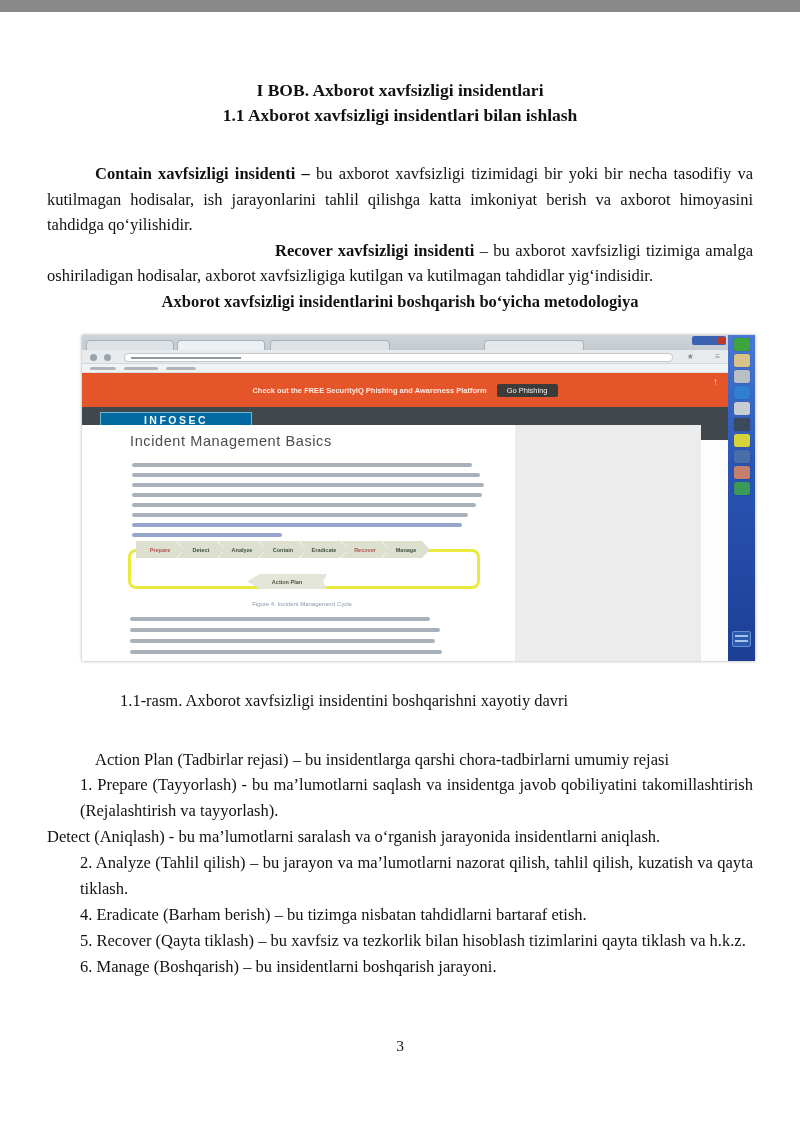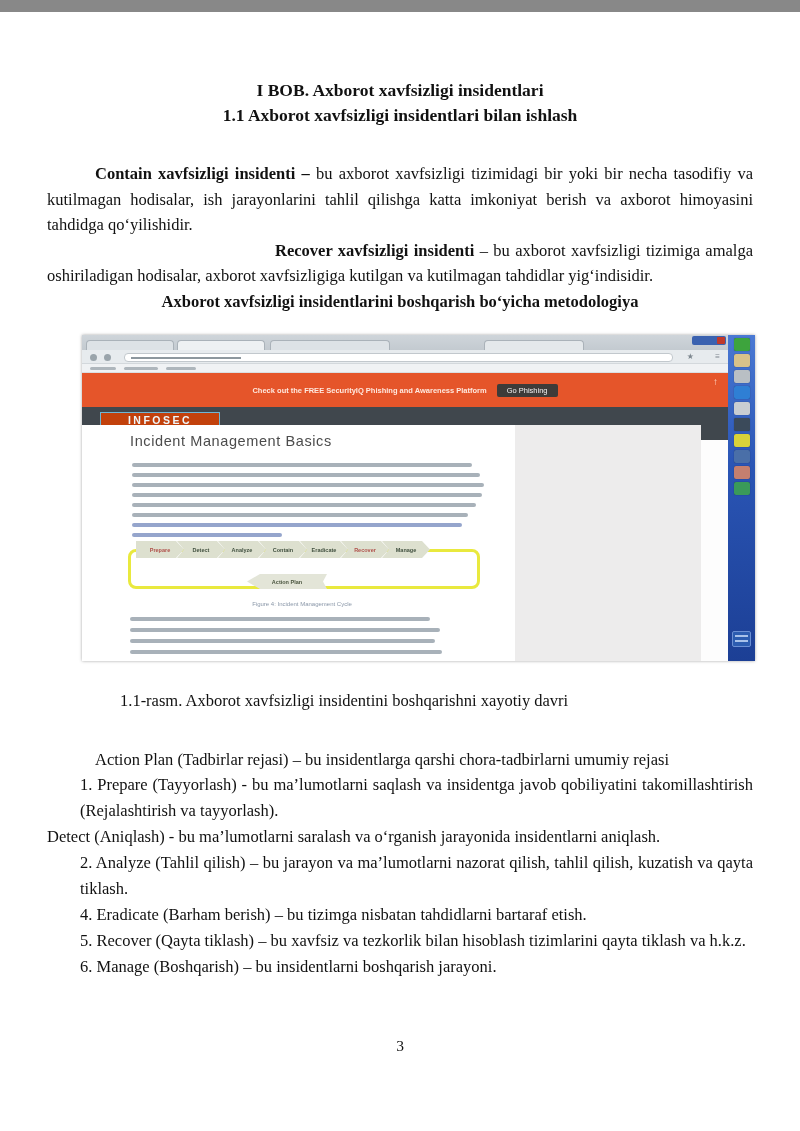--- a/index.html
+++ b/index.html
@@ -41,21 +41,21 @@
   .bmbar{position:relative;height:9px;background:#f0f2f4;border-bottom:1px solid #dadfe2;}
   .bm{position:absolute;top:2.5px;height:3.5px;background:#aeb6bc;border-radius:2px;}
 
   .banner{position:relative;height:34px;background:#e5552a;display:flex;align-items:center;justify-content:center;gap:10px;}
   .banner-text{color:#ffe9df;font-size:7.5px;font-weight:bold;filter:blur(.55px);white-space:nowrap;}
   .banner-btn{background:#3d3b39;color:#f3f3f3;font-size:7.5px;padding:2px 10px;border-radius:2px;
               filter:blur(.3px);white-space:nowrap;}
   .banner-arrow{position:absolute;right:10px;top:3px;color:#ffd9c8;font-size:10px;}
 
   .navbar{position:relative;height:33px;background:#40474d;}
-  .logo{position:absolute;left:18px;top:5px;width:120px;height:16px;background:#c2410c;
+  .logo{position:absolute;left:18px;top:5px;width:152px;height:16px;background:#0369a1;
         border:1px solid #6db6d6;display:flex;align-items:center;justify-content:center;}
   .logo-text{color:#eef7fb;font-weight:bold;font-size:10.5px;letter-spacing:2.5px;filter:blur(.35px);}
   .logo-sub{position:absolute;left:20px;top:23px;width:124px;text-align:center;color:#8fb9d4;
             font-size:4.5px;letter-spacing:4px;filter:blur(.4px);}
 
   .webpage{position:absolute;left:0;top:90px;right:27px;bottom:0;background:#ffffff;overflow:hidden;padding-left:8px;}
   .gray-panel{position:absolute;left:433px;top:0;right:0;bottom:0;background:#edecec;}
   .web-h1{position:absolute;left:48px;top:8px;font-size:14.5px;color:#4c4c4c;letter-spacing:.6px;filter:blur(.3px);}
   .bline{position:absolute;left:50px;height:3.5px;background:#939ea8;opacity:.8;border-radius:2px;filter:blur(.45px);}
   .bline.link{background:#7b8fc0;}

